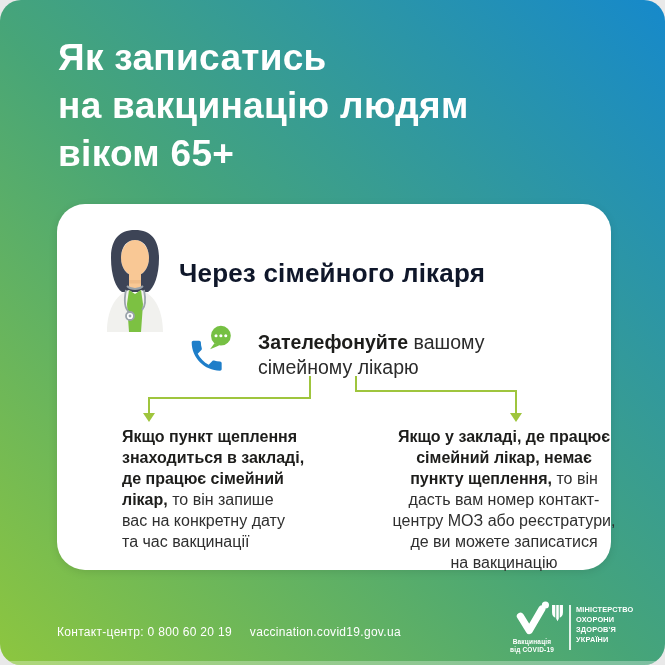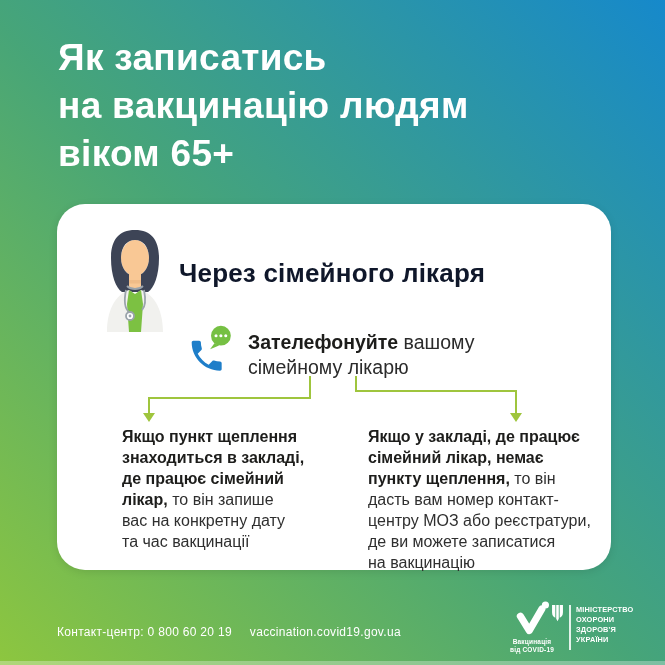--- a/index.html
+++ b/index.html
@@ -1,41 +1,42 @@
 <!DOCTYPE html>
 <html><head>
 <meta charset="utf-8">
 <style>
   html,body{margin:0;padding:0;background:#e9e9e9;}
   .poster{
     position:relative;width:665px;height:665px;overflow:hidden;
     background:linear-gradient(to top right,#8dc63f 0%,#47a578 48%,#1689cb 100%);
     font-family:"Liberation Sans",sans-serif;
+    border-radius:21px;
   }
   .pre{white-space:pre-line;}
   .title{
     position:absolute;left:58px;top:34px;
     font-size:37px;line-height:48px;font-weight:700;color:#ffffff;letter-spacing:.3px;
   }
   .card{
     position:absolute;left:57px;top:204px;width:554px;height:366px;
     background:#ffffff;border-radius:28px;box-shadow:0 2px 8px rgba(0,0,0,.10);
   }
   .doctor{position:absolute;left:46px;top:24px;width:64px;height:104px;}
   .heading{
     position:absolute;left:122px;top:54px;
     font-size:26px;font-weight:700;color:#0f172a;letter-spacing:.2px;
   }
-  .phone-row{position:absolute;left:127px;top:120px;display:flex;gap:10px;}
+  .phone-row{position:absolute;left:127px;top:120px;display:flex;gap:20px;}
   .phone-icon{width:54px;height:54px;flex:0 0 auto;}
   .phone-text{margin-top:6px;font-size:19.5px;line-height:25px;color:#2b2b2b;}
   .arrows{position:absolute;left:0;top:168px;width:554px;height:60px;}
   .col{position:absolute;top:222px;font-size:16px;line-height:21px;color:#2f2f2f;margin-left:39px;}
   .col-left{left:26px;width:250px;}
-  .col-right{left:272px;width:272px;}
+  .col-right{left:272px;width:272px;text-align:center;}
   .b{font-weight:700;color:#1d1d1b;}
   .footer-contacts{
     position:absolute;left:57px;top:625px;display:flex;gap:18px;
     font-size:12px;font-weight:400;color:#ffffff;letter-spacing:.3px;
   }
   .vax-logo{position:absolute;left:503px;top:601px;width:58px;text-align:center;color:#fff;}
   .vax-logo svg{display:block;margin:0 auto;}
   .vax-caption{margin-top:3px;font-size:6.5px;line-height:8px;font-weight:700;letter-spacing:.2px;}
   .ministry{position:absolute;left:551px;top:603px;display:flex;gap:5px;color:#fff;}
   .ministry .tryzub{margin-top:2px;flex:0 0 auto;}

